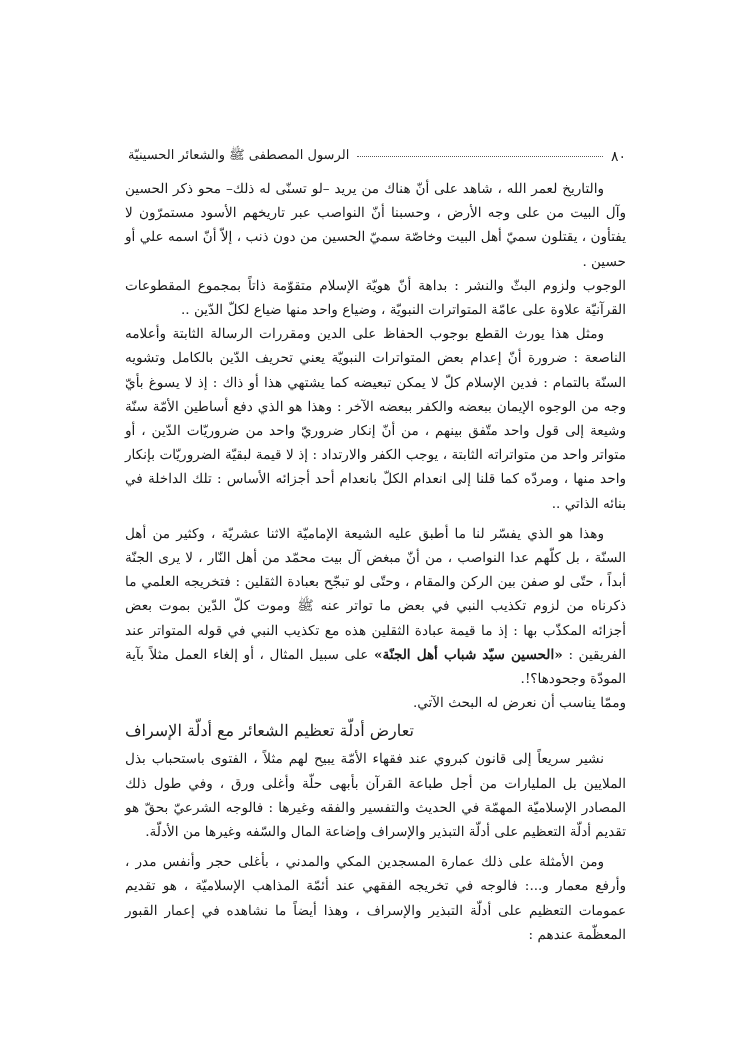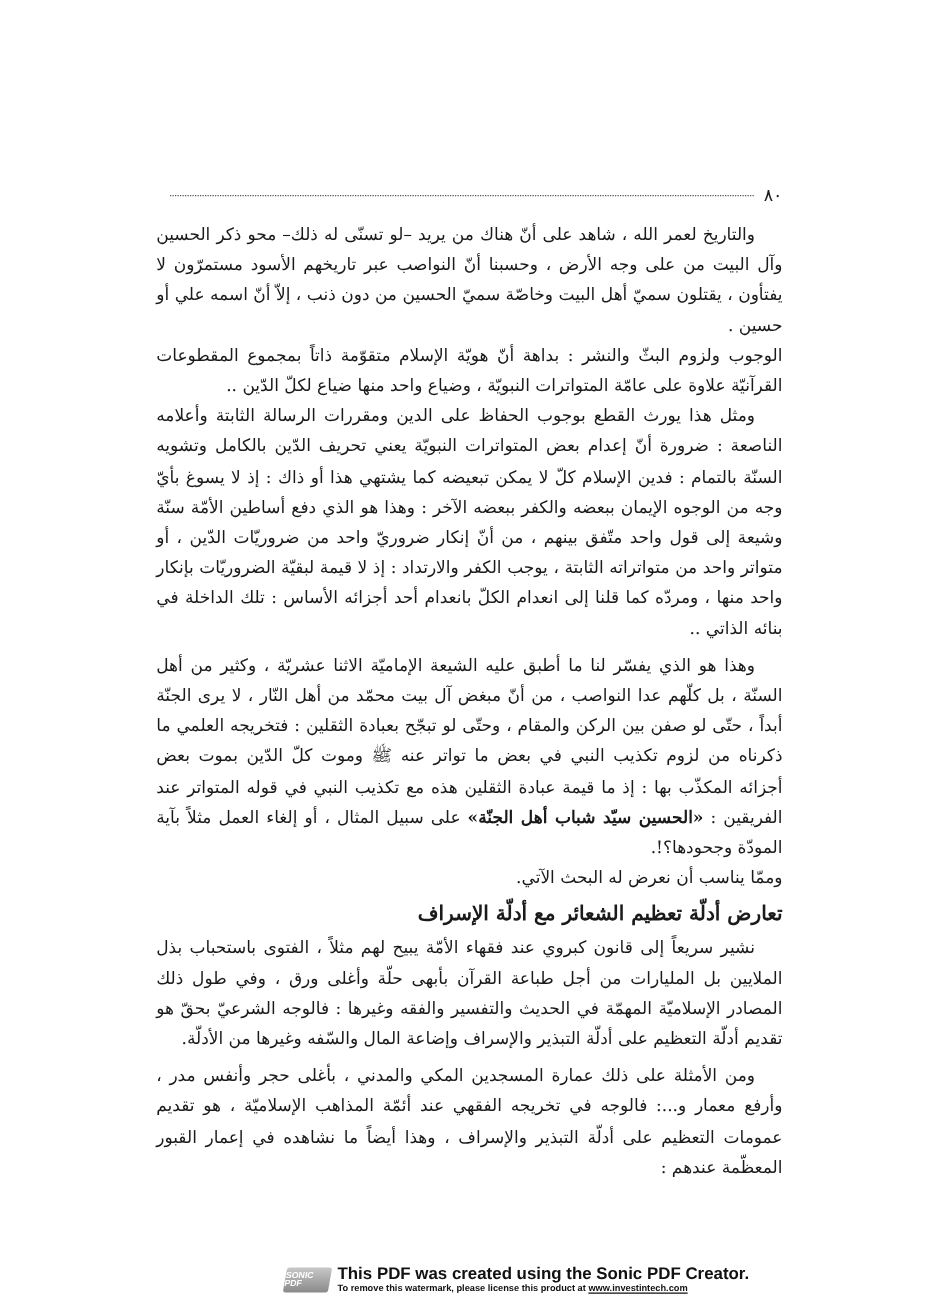--- a/index.html
+++ b/index.html
@@ -10,57 +10,51 @@
             direction: rtl; display: flex; align-items: center; font-size: 13px; }
   .header .pnum { font-size: 14px; }
   .header .dots { flex: 1; border-bottom: 1px dotted #555; height: 0; margin: 0 8px; align-self: center; }
   .header .title { white-space: nowrap; }
   .body { position: absolute; top: 176px; left: 125px; width: 501px; direction: rtl;
           font-size: 13.6px; line-height: 24.2px; text-align: justify; }
   .para { margin: 0; }
   .para.indent { text-indent: 22px; }
   .para.gap { margin-top: 6px; }
   .para .bold { font-weight: bold; }
-  .heading { text-align: right; font-weight: bold; font-size: 16px; line-height: 28px; margin: 3px 0 1px; }
+  .heading { text-align: left; font-weight: normal; font-size: 16px; line-height: 28px; margin: 3px 0 1px; }
   .watermark { position: absolute; top: 1012px; left: 228px; display: flex; align-items: center;
                font-family: "Liberation Sans", sans-serif; }
   .wm-logo { width: 36px; height: 20px; border-radius: 2px; margin-right: 6px;
              background: linear-gradient(180deg,#c8c8c8,#8a8a8a); color: #fff; font-size: 7px;
              font-weight: bold; display:flex; align-items:center; justify-content:center; transform: skewX(-10deg); }
   .wm-text { display: flex; flex-direction: column; }
   .wm-line1 { font-size: 13.5px; font-weight: bold; color: #111; line-height: 14px; }
   .wm-line2 { font-size: 7.4px; font-weight: bold; color: #111; line-height: 9px; }
   .wm-link { color: #111; text-decoration: underline; }
 </style>
 </head>
 <body>
 
 <div class="page">
 
   <div class="header">
     <span class="pnum">٨٠</span>
     <span class="dots"></span>
+    <span class="title">الرسول المصطفى ﷺ والشعائر الحسينيّة</span>
   </div>
 
   <div class="body">
     <p class="para indent">والتاريخ لعمر الله ، شاهد على أنّ هناك من يريد –لو تسنّى له ذلك– محو ذكر الحسين وآل البيت من على وجه الأرض ، وحسبنا أنّ النواصب عبر تاريخهم الأسود مستمرّون لا يفتأون ، يقتلون سميّ أهل البيت وخاصّة سميّ الحسين من دون ذنب ، إلاّ أنّ اسمه علي أو حسين .</p>
     <p class="para">الوجوب ولزوم البثّ والنشر : بداهة أنّ هويّة الإسلام متقوّمة ذاتاً بمجموع المقطوعات القرآنيّة علاوة على عامّة المتواترات النبويّة ، وضياع واحد منها ضياع لكلّ الدّين ..</p>
     <p class="para indent">ومثل هذا يورث القطع بوجوب الحفاظ على الدين ومقررات الرسالة الثابتة وأعلامه الناصعة : ضرورة أنّ إعدام بعض المتواترات النبويّة يعني تحريف الدّين بالكامل وتشويه السنّة بالتمام : فدين الإسلام كلّ لا يمكن تبعيضه كما يشتهي هذا أو ذاك : إذ لا يسوغ بأيّ وجه من الوجوه الإيمان ببعضه والكفر ببعضه الآخر : وهذا هو الذي دفع أساطين الأمّة سنّة وشيعة إلى قول واحد متّفق بينهم ، من أنّ إنكار ضروريّ واحد من ضروريّات الدّين ، أو متواتر واحد من متواتراته الثابتة ، يوجب الكفر والارتداد : إذ لا قيمة لبقيّة الضروريّات بإنكار واحد منها ، ومردّه كما قلنا إلى انعدام الكلّ بانعدام أحد أجزائه الأساس : تلك الداخلة في بنائه الذاتي ..</p>
     <p class="para indent gap">
       <span>وهذا هو الذي يفسّر لنا ما أطبق عليه الشيعة الإماميّة الاثنا عشريّة ، وكثير من أهل السنّة ، بل كلّهم عدا النواصب ، من أنّ مبغض آل بيت محمّد من أهل النّار ، لا يرى الجنّة أبداً ، حتّى لو صفن بين الركن والمقام ، وحتّى لو تبجّح بعبادة الثقلين : فتخريجه العلمي ما ذكرناه من لزوم تكذيب النبي في بعض ما تواتر عنه ﷺ وموت كلّ الدّين بموت بعض أجزائه المكذّب بها : إذ ما قيمة عبادة الثقلين هذه مع تكذيب النبي في قوله المتواتر عند الفريقين : </span><span class="bold">«الحسين سيّد شباب أهل الجنّة»</span><span> على سبيل المثال ، أو إلغاء العمل مثلاً بآية المودّة وجحودها؟!.</span>
     </p>
     <p class="para">وممّا يناسب أن نعرض له البحث الآتي.</p>
 
     <div class="heading">تعارض أدلّة تعظيم الشعائر مع أدلّة الإسراف</div>
 
     <p class="para indent">نشير سريعاً إلى قانون كبروي عند فقهاء الأمّة يبيح لهم مثلاً ، الفتوى باستحباب بذل الملايين بل المليارات من أجل طباعة القرآن بأبهى حلّة وأغلى ورق ، وفي طول ذلك المصادر الإسلاميّة المهمّة في الحديث والتفسير والفقه وغيرها : فالوجه الشرعيّ بحقّ هو تقديم أدلّة التعظيم على أدلّة التبذير والإسراف وإضاعة المال والسّفه وغيرها من الأدلّة.</p>
     <p class="para indent gap">ومن الأمثلة على ذلك عمارة المسجدين المكي والمدني ، بأغلى حجر وأنفس مدر ، وأرفع معمار و...: فالوجه في تخريجه الفقهي عند أئمّة المذاهب الإسلاميّة ، هو تقديم عمومات التعظيم على أدلّة التبذير والإسراف ، وهذا أيضاً ما نشاهده في إعمار القبور المعظّمة عندهم :</p>
   </div>
 
-  <div class="watermark">
-    <div class="wm-logo">SONIC PDF</div>
-    <div class="wm-text">
-      <span class="wm-line1">This PDF was created using the Sonic PDF Creator.</span>
-      <span class="wm-line2"><span>To remove this watermark, please license this product at </span><span class="wm-link">www.investintech.com</span></span>
-    </div>
-  </div>
 
 </div>
 
 </body></html>

